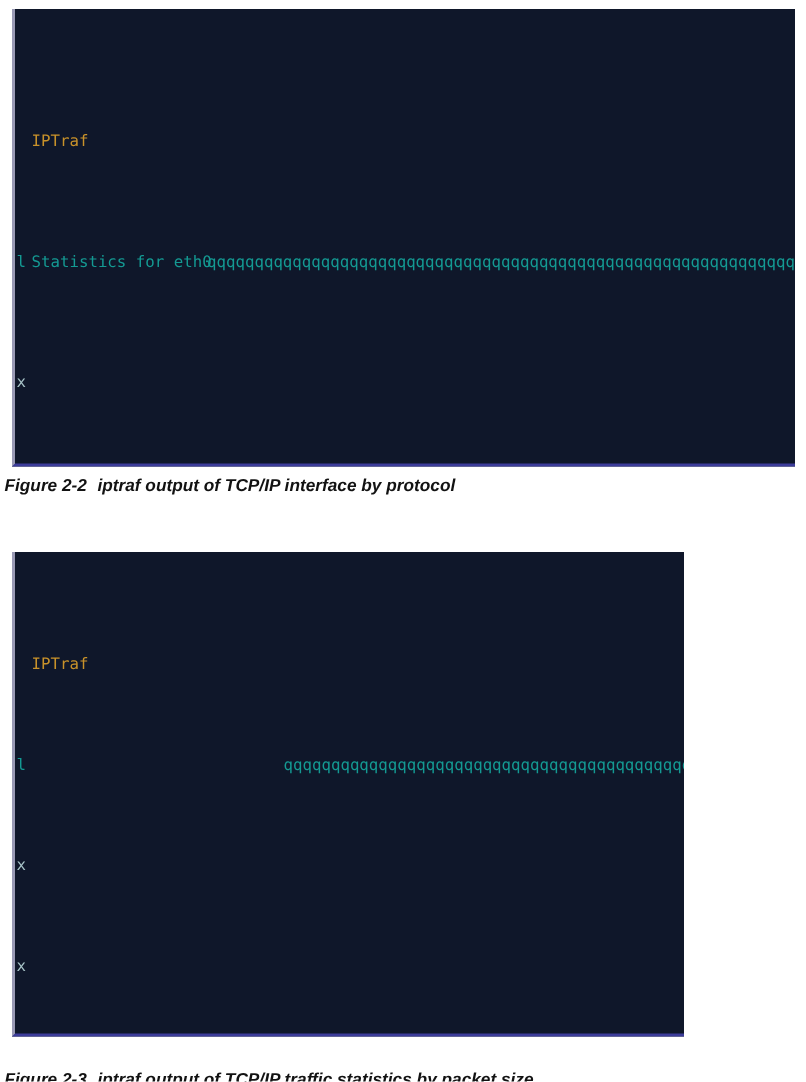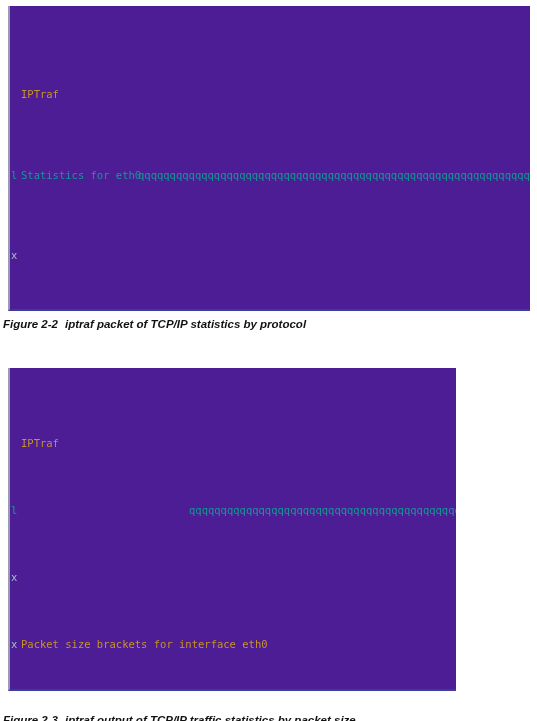--- a/index.html
+++ b/index.html
@@ -11,21 +11,21 @@
     width: 537px;
     height: 721px;
     position: relative;
     font-family: "Liberation Sans", sans-serif;
     overflow: hidden;
   }
 
   
   .term {
     position: absolute;
-    background: #4c1d95;
+    background: #0f172a;
     overflow: hidden;
     font-family: "DejaVu Sans Mono", monospace;
     font-size: 10.5px;
     line-height: 13.4px;
     letter-spacing: 0px;
     white-space: pre;
     box-sizing: border-box;
   }
   .term-1 {
     left: 8px;
@@ -147,41 +147,40 @@
     
     
     
     
     
     
     
   </div>
 </div>
 
-<div class="caption cap-1"><span class="num">Figure 2-2</span><span>iptraf packet of TCP/IP statistics by protocol</span></div>
+<div class="caption cap-1"><span class="num">Figure 2-2</span><span>iptraf output of TCP/IP interface by protocol</span></div>
 
 <div class="term term-2">
   <div class="screen">
 
     <div class="row" style="top:2px">
       <span class="body-txt c-orange">IPTraf</span>
     </div>
 
     <div class="row" style="top:15.4px">
       <span class="gut c-teal">l</span>
       <span class="cell c-teal" style="left:179px">qqqqqqqqqqqqqqqqqqqqqqqqqqqqqqqqqqqqqqqqqqqq</span>
     </div>
 
     <div class="row" style="top:28.8px">
       <span class="gut">x</span>
     </div>
 
     <div class="row" style="top:42.2px">
       <span class="gut">x</span>
-      <span class="body-txt c-orange">Packet size brackets for interface eth0</span>
     </div>
 
     
     
 
     
     
 
     
     

